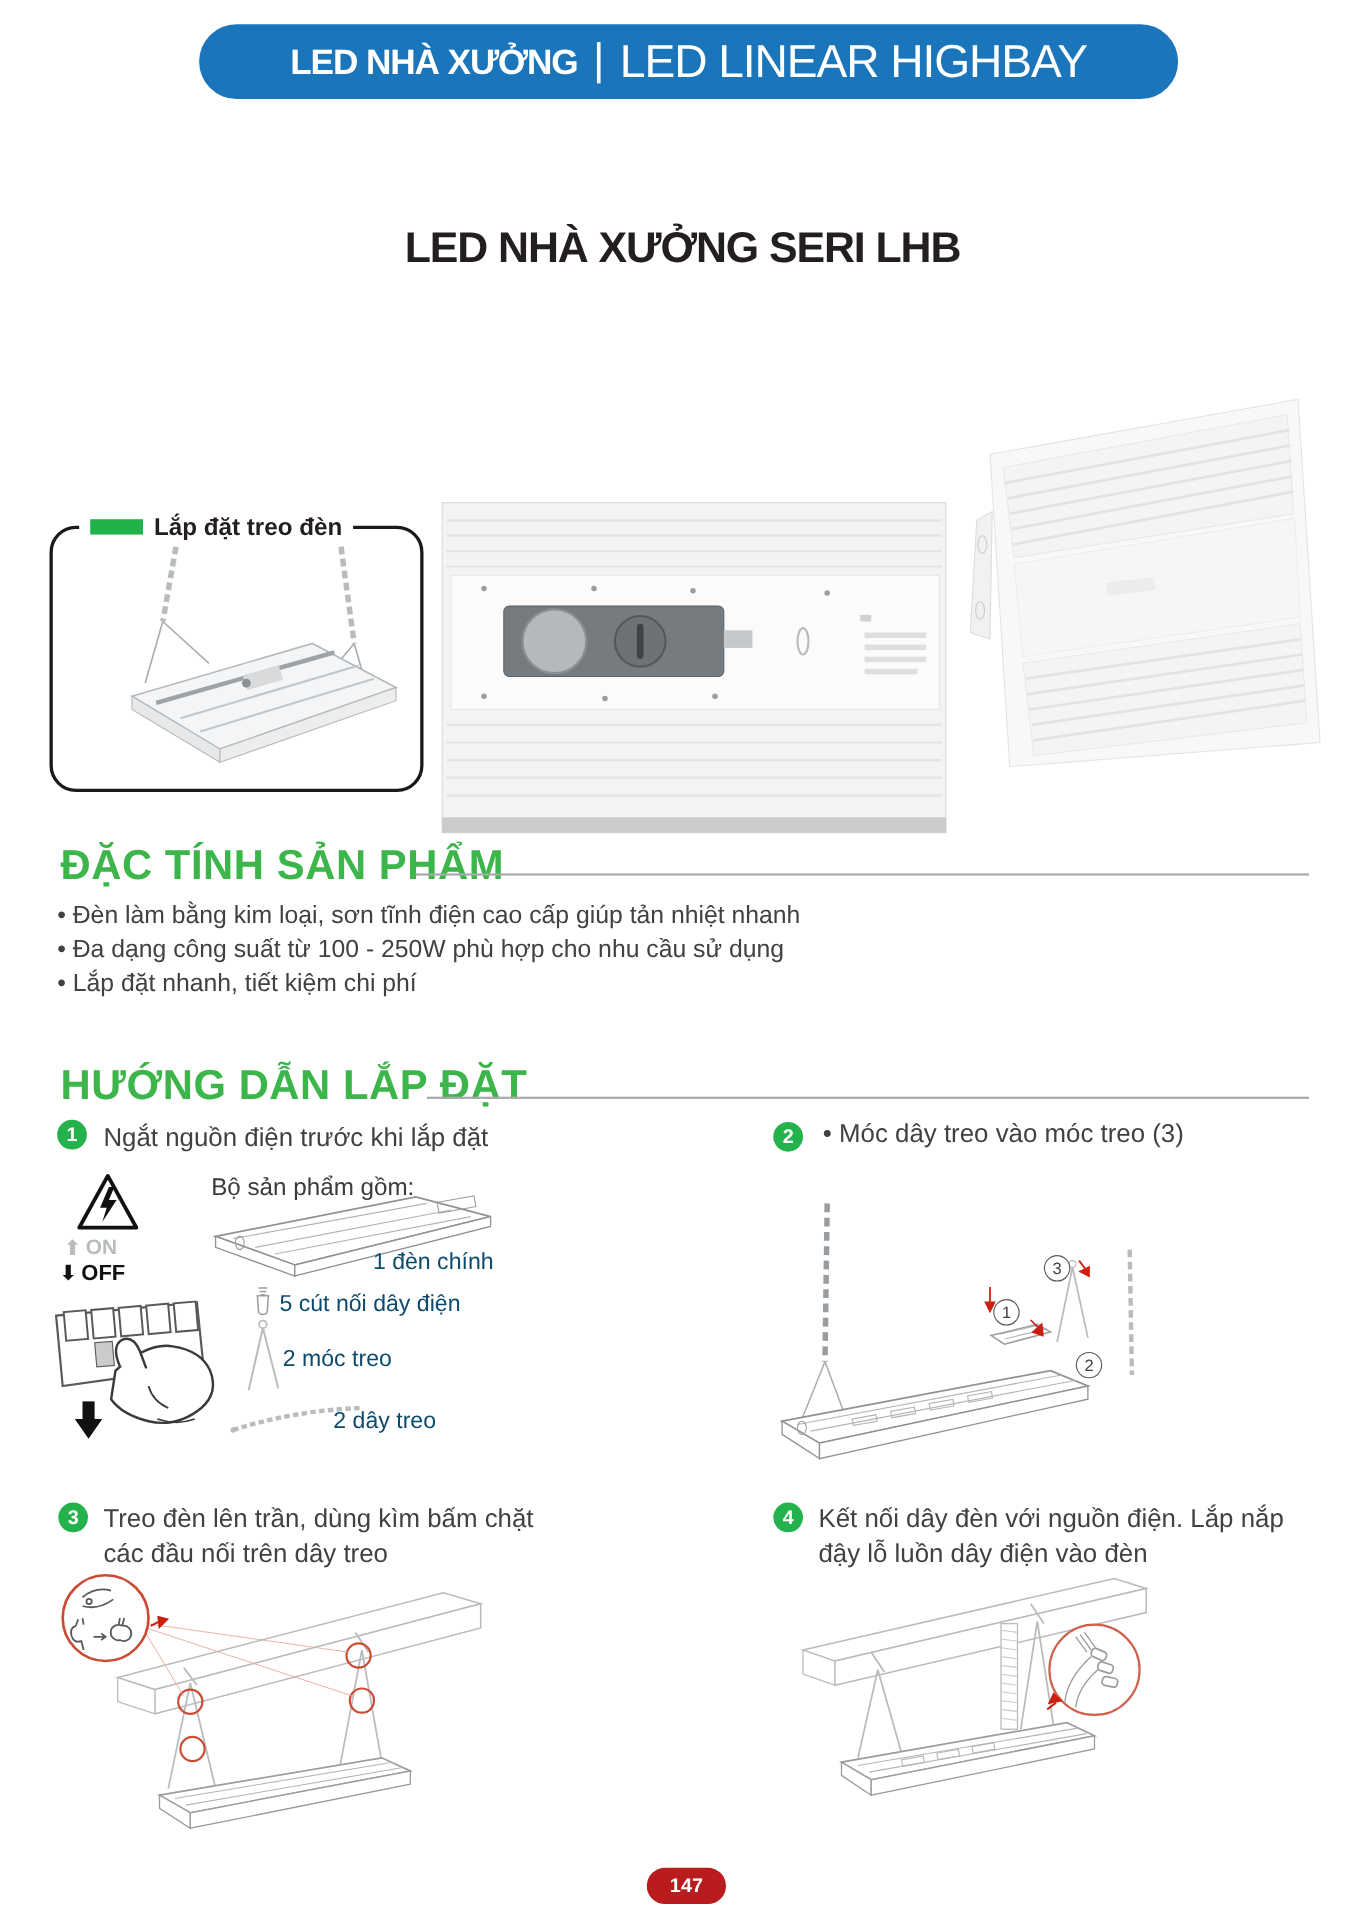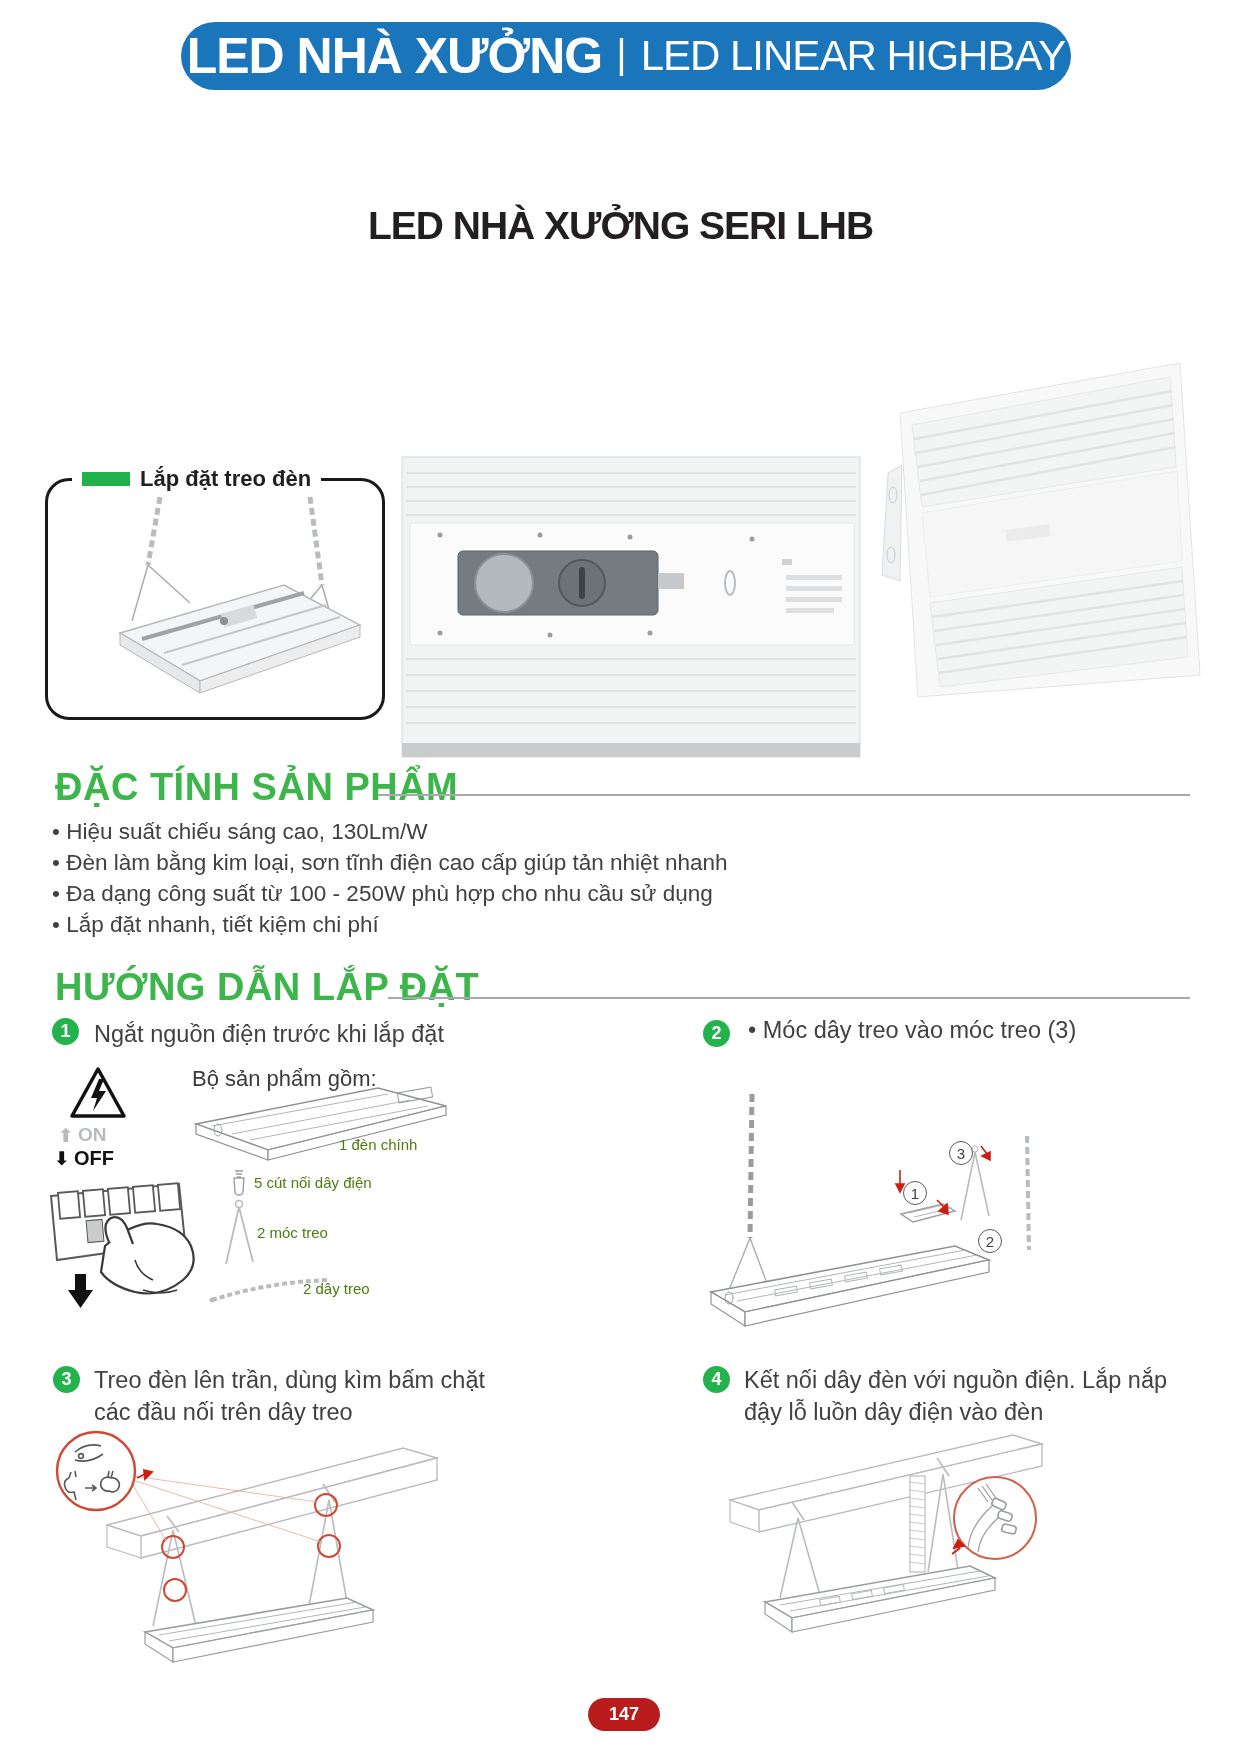--- a/index.html
+++ b/index.html
@@ -6,21 +6,21 @@
   .page{
     position:relative;width:1241px;height:1754px;margin:0 auto;background:#ffffff;
     font-family:"Liberation Sans","DejaVu Sans",sans-serif;color:#414042;overflow:hidden;
   }
   
   .banner{
     position:absolute;left:181px;top:22px;width:890px;height:68px;border-radius:34px;
     background:#1b75bb;display:flex;align-items:center;justify-content:center;gap:14px;
     color:#ffffff;white-space:nowrap;
   }
-  .banner .b-bold{font-size:50px;font-weight:800;letter-spacing:-1px;}
+  .banner .b-bold{font-size:32px;font-weight:800;letter-spacing:-1px;}
   .banner .b-sep{font-size:40px;font-weight:300;transform:translateY(-2px);}
   .banner .b-reg{font-size:42px;font-weight:400;letter-spacing:-1px;}
   
   .title{
     position:absolute;left:0;top:204px;width:100%;text-align:center;margin:0;
     font-size:39px;font-weight:800;color:#231f20;letter-spacing:-1px;
   }
   
   .hangbox{
     position:absolute;left:45px;top:478px;width:310px;height:236px;
@@ -40,21 +40,21 @@
   
   .step-badge{
     position:absolute;width:27px;height:27px;border-radius:50%;background:#24b24c;color:#fff;
     display:flex;align-items:center;justify-content:center;font-size:18px;font-weight:700;
   }
   .step-text{position:absolute;font-size:23.5px;line-height:32px;color:#414042;}
   .step-lines div{font-size:23.5px;line-height:33px;color:#414042;white-space:nowrap;}
   
   .illus{position:absolute;}
   .illus svg{position:absolute;left:0;top:0;}
-  .art-label{position:absolute;font-size:15px;color:#4d7c0f;white-space:nowrap;}
+  .art-label{position:absolute;font-size:21px;color:#0c4a6e;white-space:nowrap;}
   .kit-title{position:absolute;font-size:22px;color:#3a3a3a;white-space:nowrap;}
   .on-label{position:absolute;font-size:19px;font-weight:700;color:#b9bcbe;white-space:nowrap;display:flex;align-items:center;gap:4px;}
   .off-label{position:absolute;font-size:20px;font-weight:800;color:#111;white-space:nowrap;display:flex;align-items:center;gap:4px;}
   .arrow-glyph{font-size:19px;line-height:1;}
   .callout{
     position:absolute;width:22px;height:22px;border-radius:50%;border:1.6px solid #58595b;background:#fff;
     display:flex;align-items:center;justify-content:center;font-size:15px;color:#414042;
   }
   
   .page-pill{
@@ -162,21 +162,20 @@
           <line x1="78" y1="314" x2="326" y2="278"></line>
         <line x1="79" y1="328" x2="327" y2="292"></line>
       </g>
       <rect x="146" y="182" width="44" height="12" transform="rotate(-7 168 188)" fill="#ececec"></rect>
     </svg>
   </div>
 
   <div class="sec-heading" style="left:55px;top:766px;">ĐẶC TÍNH SẢN PHẨM</div>
   <div class="sec-line" style="left:378px;top:794px;width:812px;"></div>
   <ul class="features-list">
-    <li>• Hiệu suất chiếu sáng cao, 130Lm/W</li>
     <li>• Đèn làm bằng kim loại, sơn tĩnh điện cao cấp giúp tản nhiệt nhanh</li>
     <li>• Đa dạng công suất từ 100 - 250W phù hợp cho nhu cầu sử dụng</li>
     <li>• Lắp đặt nhanh, tiết kiệm chi phí</li>
   </ul>
 
   <div class="sec-heading" style="left:55px;top:966px;">HƯỚNG DẪN LẮP ĐẶT</div>
   <div class="sec-line" style="left:388px;top:997px;width:802px;"></div>
 
   <div class="step-badge" style="left:52px;top:1018px;">1</div>
   <div class="step-text" style="left:94px;top:1018px;width:520px;">Ngắt nguồn điện trước khi lắp đặt</div>

